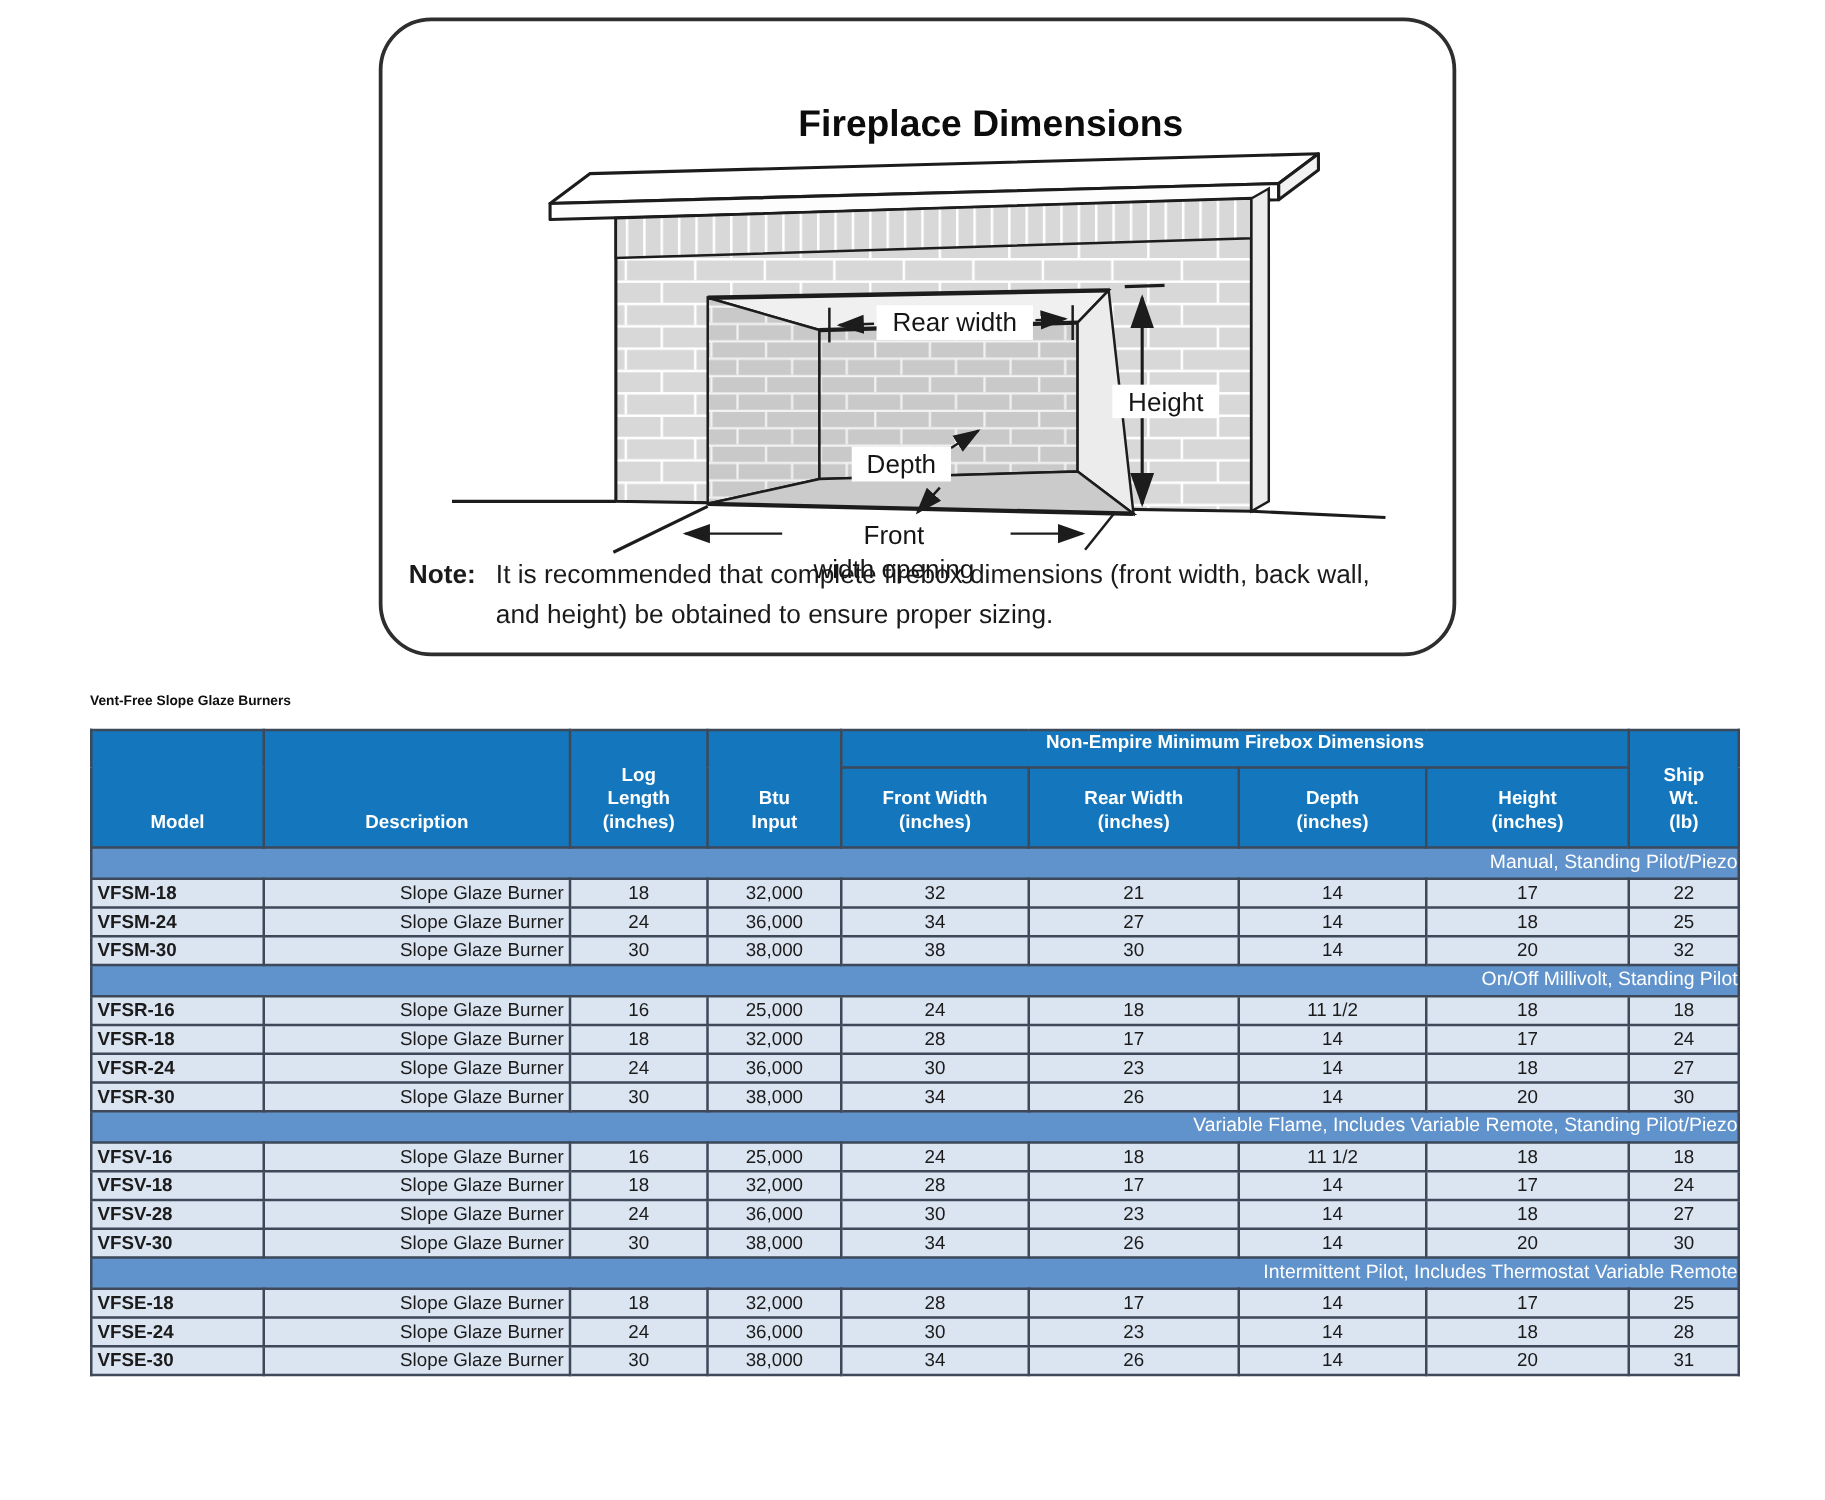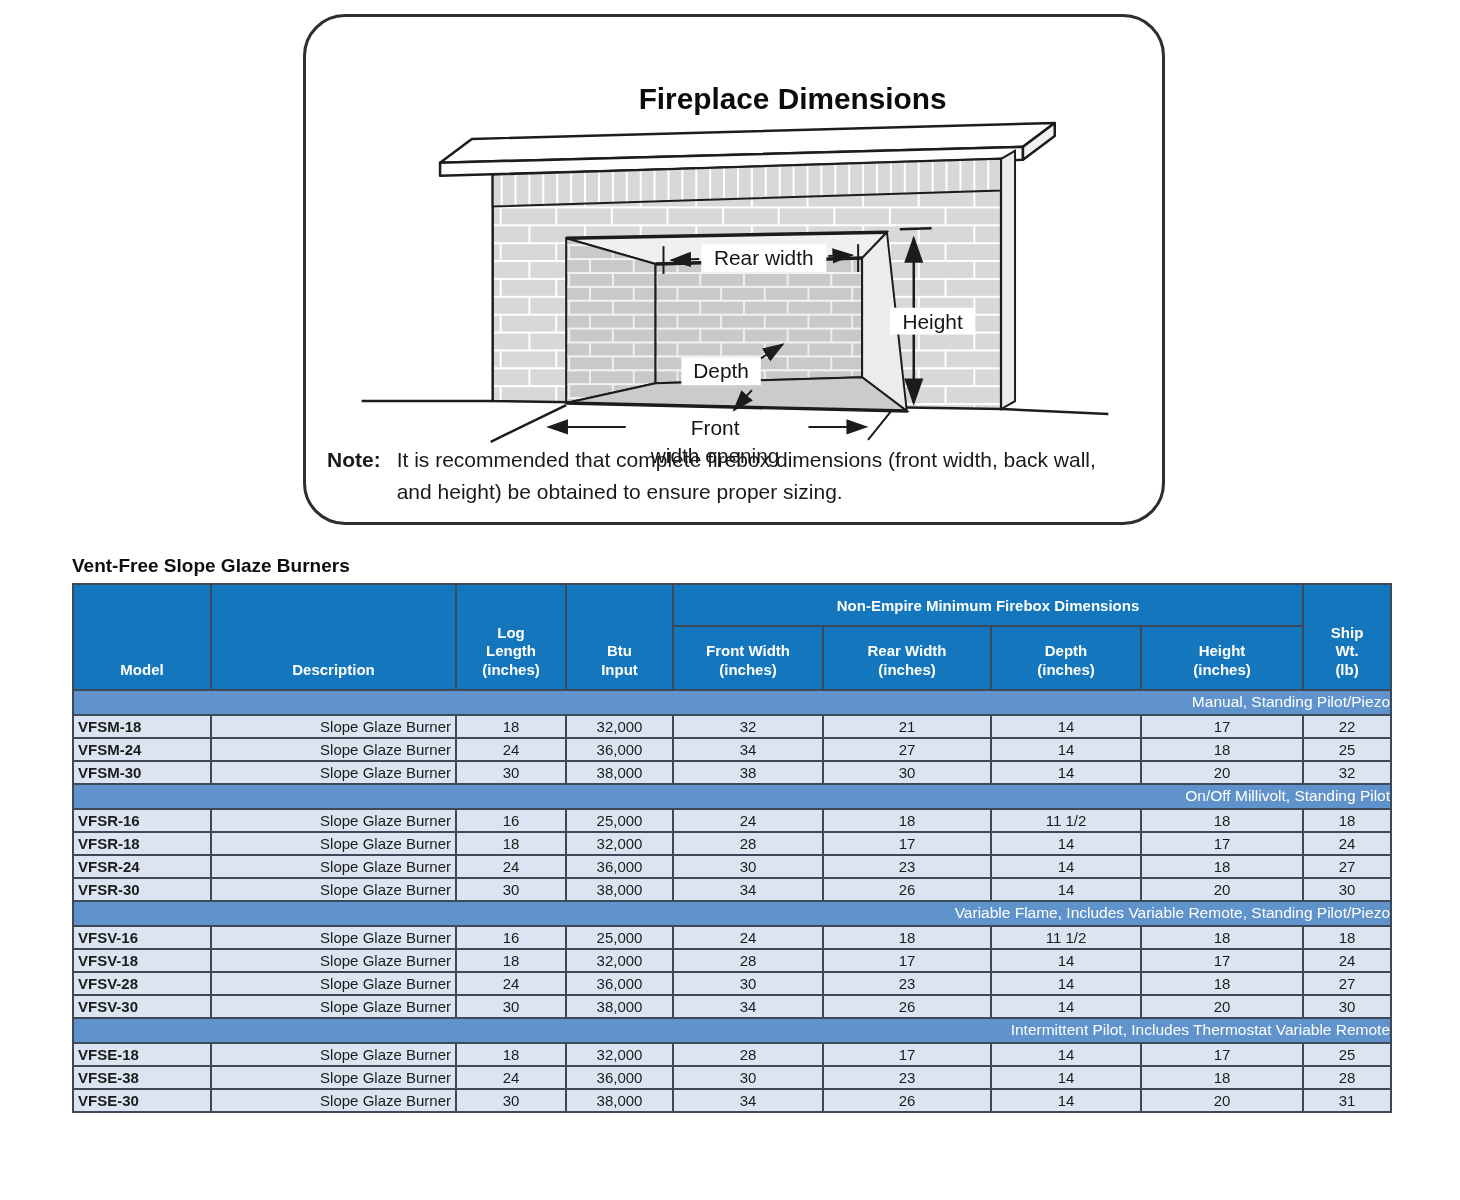--- a/index.html
+++ b/index.html
@@ -33,35 +33,35 @@
     position:absolute; left:327px; top:444px;
     display:flex; gap:16px;
     font-size:21px; line-height:32px; color:#1a1a1a;
   }
   .note-label { font-weight:bold; white-space:nowrap; }
   .note-text { width:700px; }
 
   
   .table-title {
     position:absolute; left:72px; top:555px;
-    font-size:19px; font-weight:bold; color:#0e0e0e;
+    font-size:11px; font-weight:bold; color:#0e0e0e;
   }
   table.spec-table {
     position:absolute; left:72px; top:583px;
     width:1318px; border-collapse:collapse; table-layout:fixed;
   }
   .spec-table th, .spec-table td {
     border:2px solid var(--table-border);
     box-sizing:border-box;
   }
   .spec-table thead th {
     background:var(--header-blue); color:#fff;
     font-weight:bold; font-size:15px; line-height:1.25;
     white-space:pre-line; text-align:center;
-    vertical-align:bottom; padding:12px 4px 9px 4px;
+    vertical-align:bottom; padding:0 4px 9px 4px;
   }
   .spec-table thead tr.r1 { height:26px; }
   .spec-table thead tr.r2 { height:64px; }
   th.group-h { vertical-align:middle; padding-bottom:2px; }
   th.sub     { vertical-align:middle; padding-bottom:2px; }
   th.ship-h  { vertical-align:middle; padding-bottom:2px; }
   th.model-h { text-align:left; padding-left:22px;margin-top:24px; }
   th.desc-h  { text-align:left; padding-left:26px;margin-top:12px; }
 
   tr.band-row { height:25px; }
@@ -347,21 +347,21 @@
         <td class="c-desc">Slope Glaze Burner</td>
         <td class="c-num">18</td>
         <td class="c-num">32,000</td>
         <td class="c-num">28</td>
         <td class="c-num">17</td>
         <td class="c-num">14</td>
         <td class="c-num">17</td>
         <td class="c-num">25</td>
       </tr>
       <tr class="data-row">
-        <td class="c-model">VFSE-38</td>
+        <td class="c-model">VFSE-24</td>
         <td class="c-desc">Slope Glaze Burner</td>
         <td class="c-num">24</td>
         <td class="c-num">36,000</td>
         <td class="c-num">30</td>
         <td class="c-num">23</td>
         <td class="c-num">14</td>
         <td class="c-num">18</td>
         <td class="c-num">28</td>
       </tr>
       <tr class="data-row">

